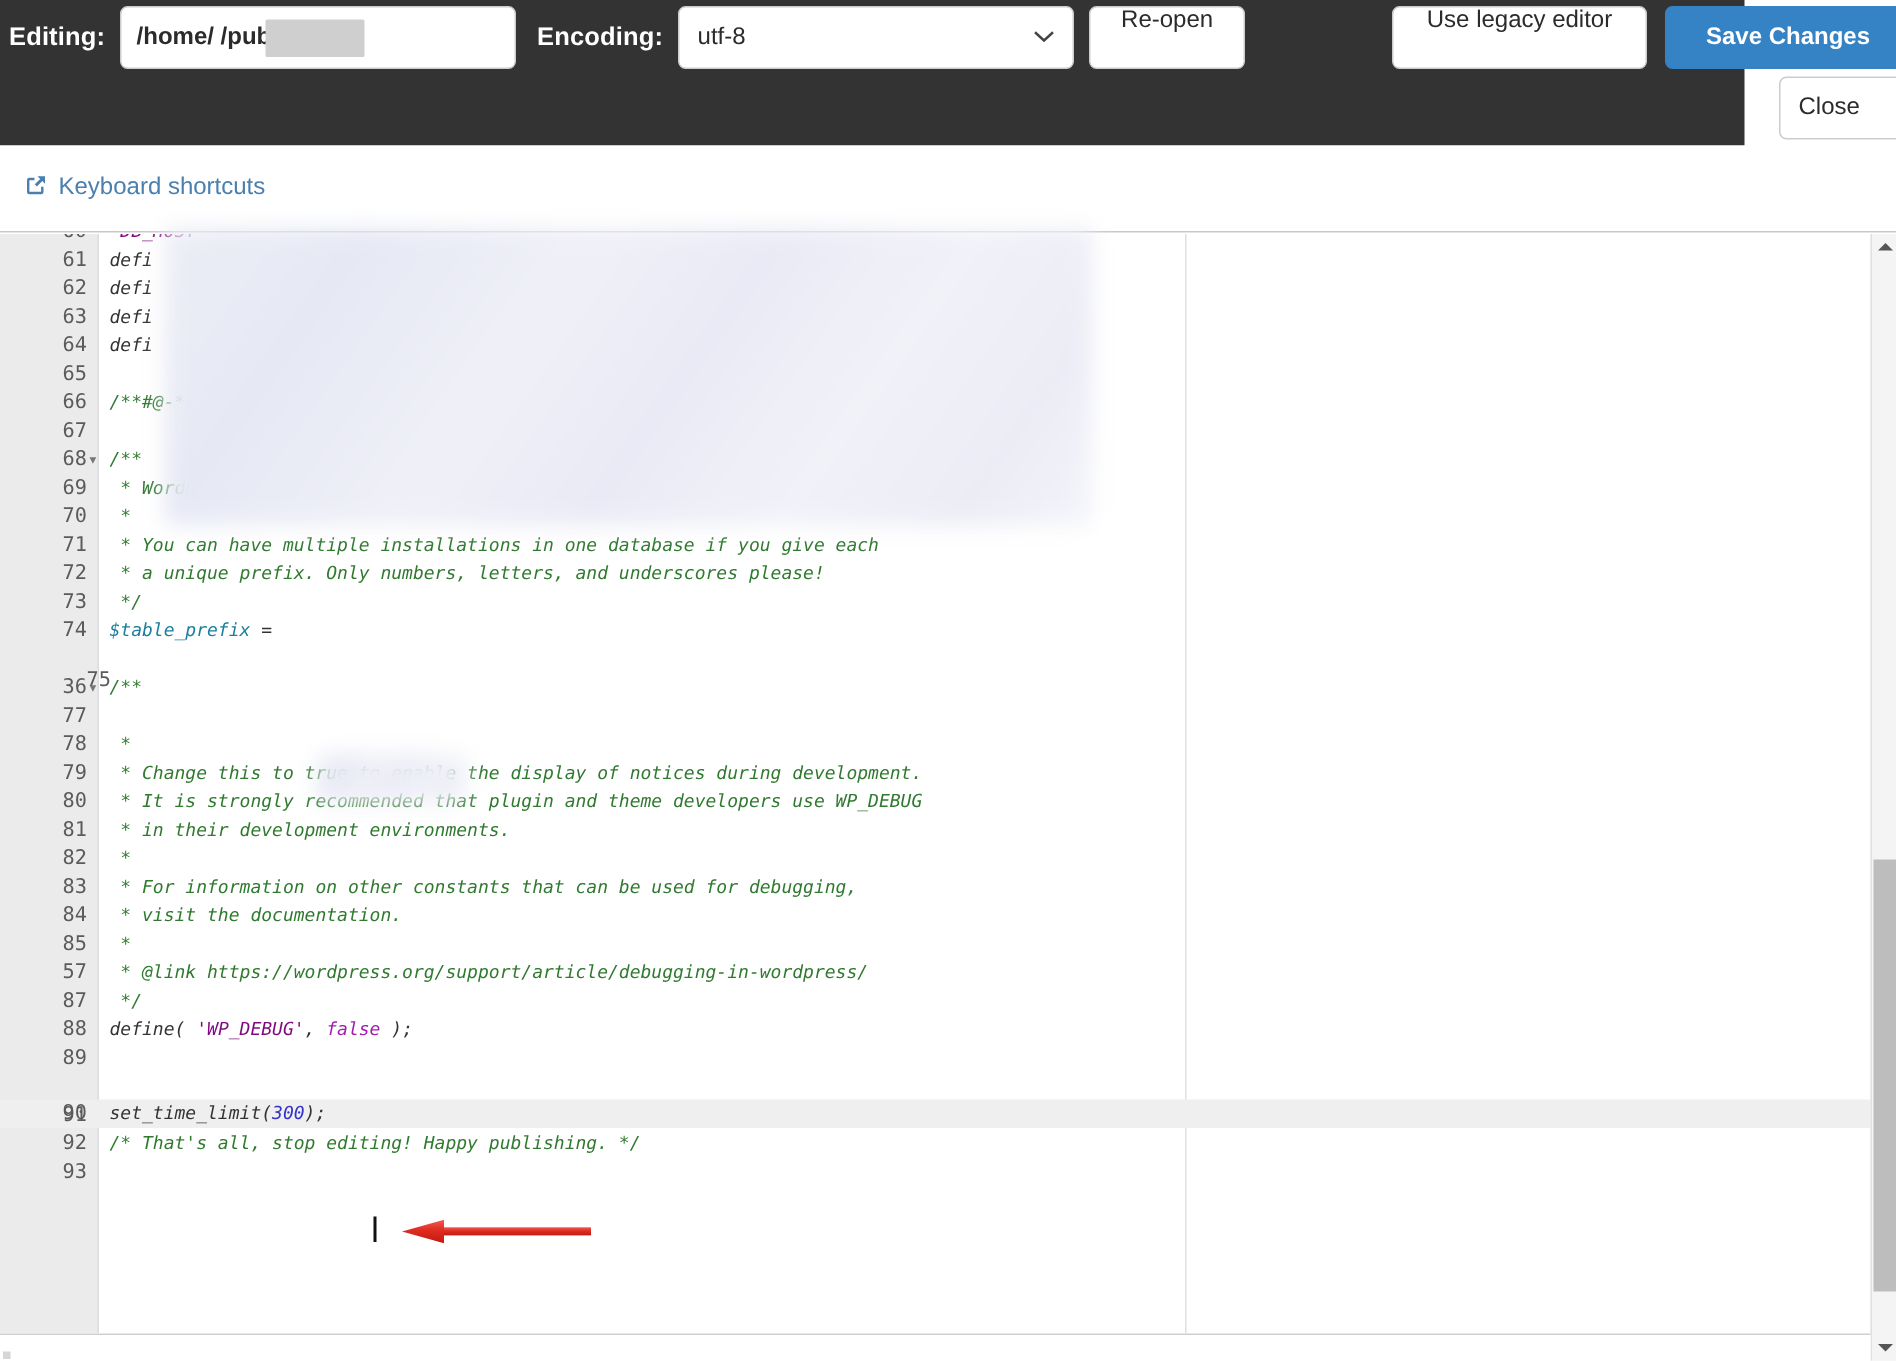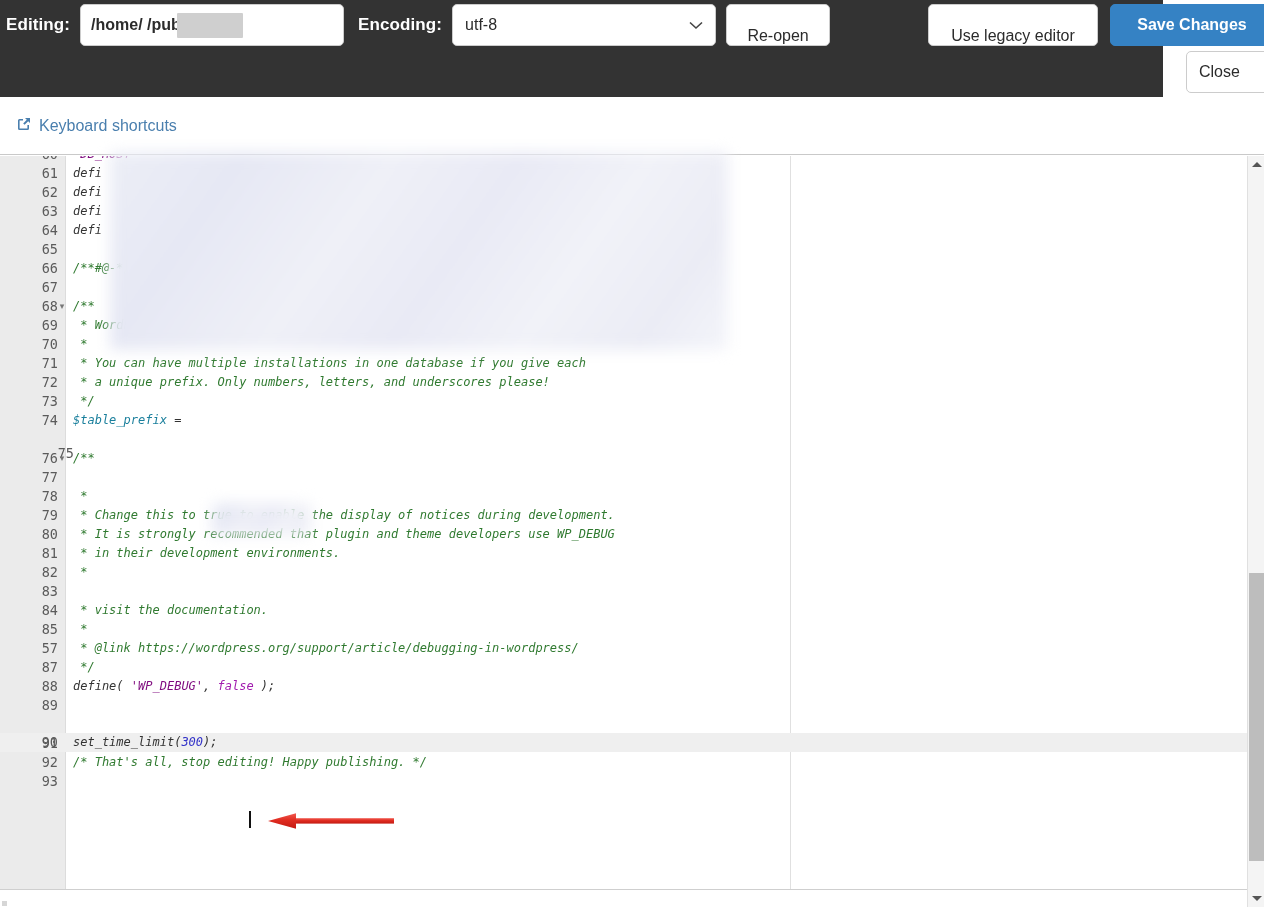--- a/index.html
+++ b/index.html
@@ -71,21 +71,21 @@
     transform: translateY(-50%);
   }
 
   .btn-light {
     background: #ffffff;
     border: 1px solid #ccc;
     border-radius: 5px;
     height: 42px;
     font-size: 16px;
     color: #2b2b2b;
-    display: flex; align-items: flex-end; justify-content: center;
+    display: flex; align-items: flex-start; justify-content: center;
     padding: 0 14px;
     cursor: pointer;
     white-space: nowrap;
     font-family: "Liberation Sans", sans-serif;
   }
   #reopen-btn { margin-left: 10px; width: 104px; }
   #legacy-btn {
     position: absolute; left: 928px; top: 4px;
     width: 170px; height: 42px;
   }
@@ -478,21 +478,21 @@
       </div>
       <div class="row" style="top: 255px;">
         <div class="ln">74</div>
         <div class="code"><span class="var">$table_prefix</span><span class="pun"> = </span></div>
       </div>
       <div class="row" style="top: 288px; margin-left: 16px;">
         <div class="ln">75</div>
         <div class="code"></div>
       </div>
       <div class="row" style="top: 293px;">
-        <div class="ln">76</div>
+        <div class="ln">36</div>
         <div class="fold">▾</div>
         <div class="code"><span class="cmt">/**</span></div>
       </div>
       <div class="row" style="top: 312px;">
         <div class="ln">77</div>
       </div>
       <div class="row" style="top: 331px;">
         <div class="ln">78</div>
         <div class="code"><span class="cmt"> *</span></div>
       </div>
@@ -507,20 +507,21 @@
       <div class="row" style="top: 388px;">
         <div class="ln">81</div>
         <div class="code"><span class="cmt"> * in their development environments.</span></div>
       </div>
       <div class="row" style="top: 407px;">
         <div class="ln">82</div>
         <div class="code"><span class="cmt"> *</span></div>
       </div>
       <div class="row" style="top: 426px;">
         <div class="ln">83</div>
+        <div class="code"><span class="cmt"> * For information on other constants that can be used for debugging,</span></div>
       </div>
       <div class="row" style="top: 445px;">
         <div class="ln">84</div>
         <div class="code"><span class="cmt"> * visit the documentation.</span></div>
       </div>
       <div class="row" style="top: 464px;">
         <div class="ln">85</div>
         <div class="code"><span class="cmt"> *</span></div>
       </div>
       <div class="row" style="top: 483px;">

